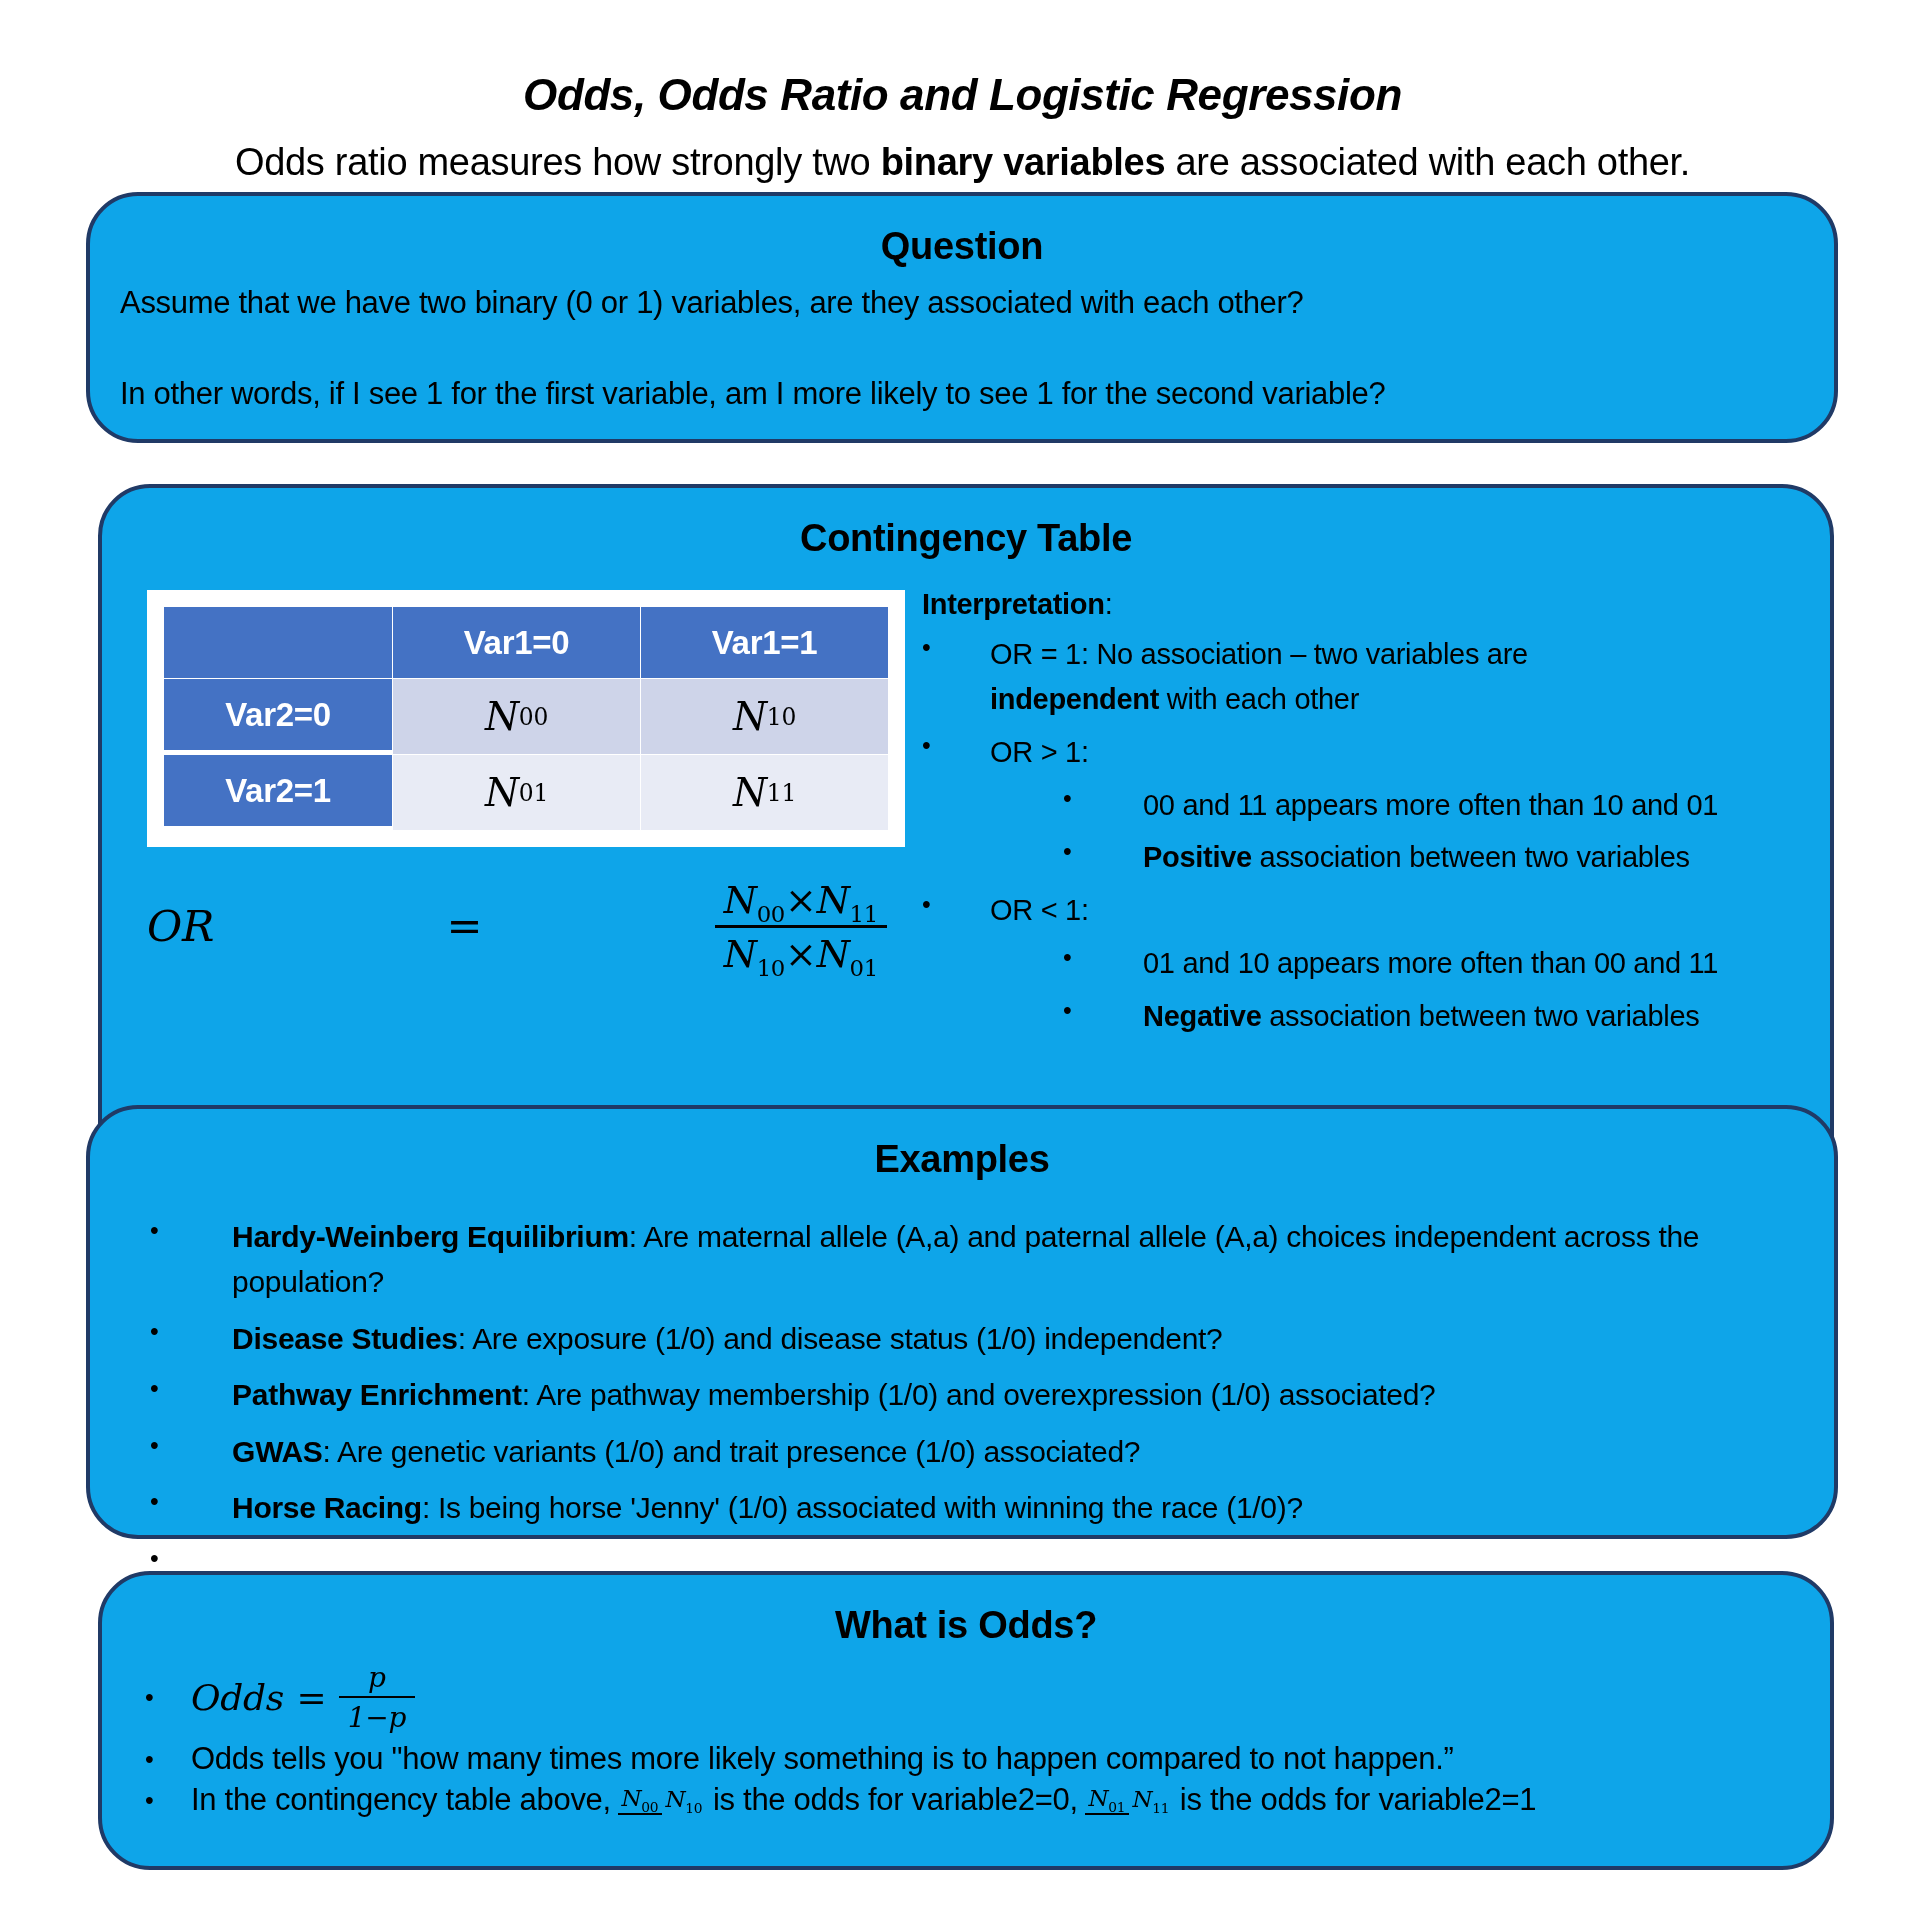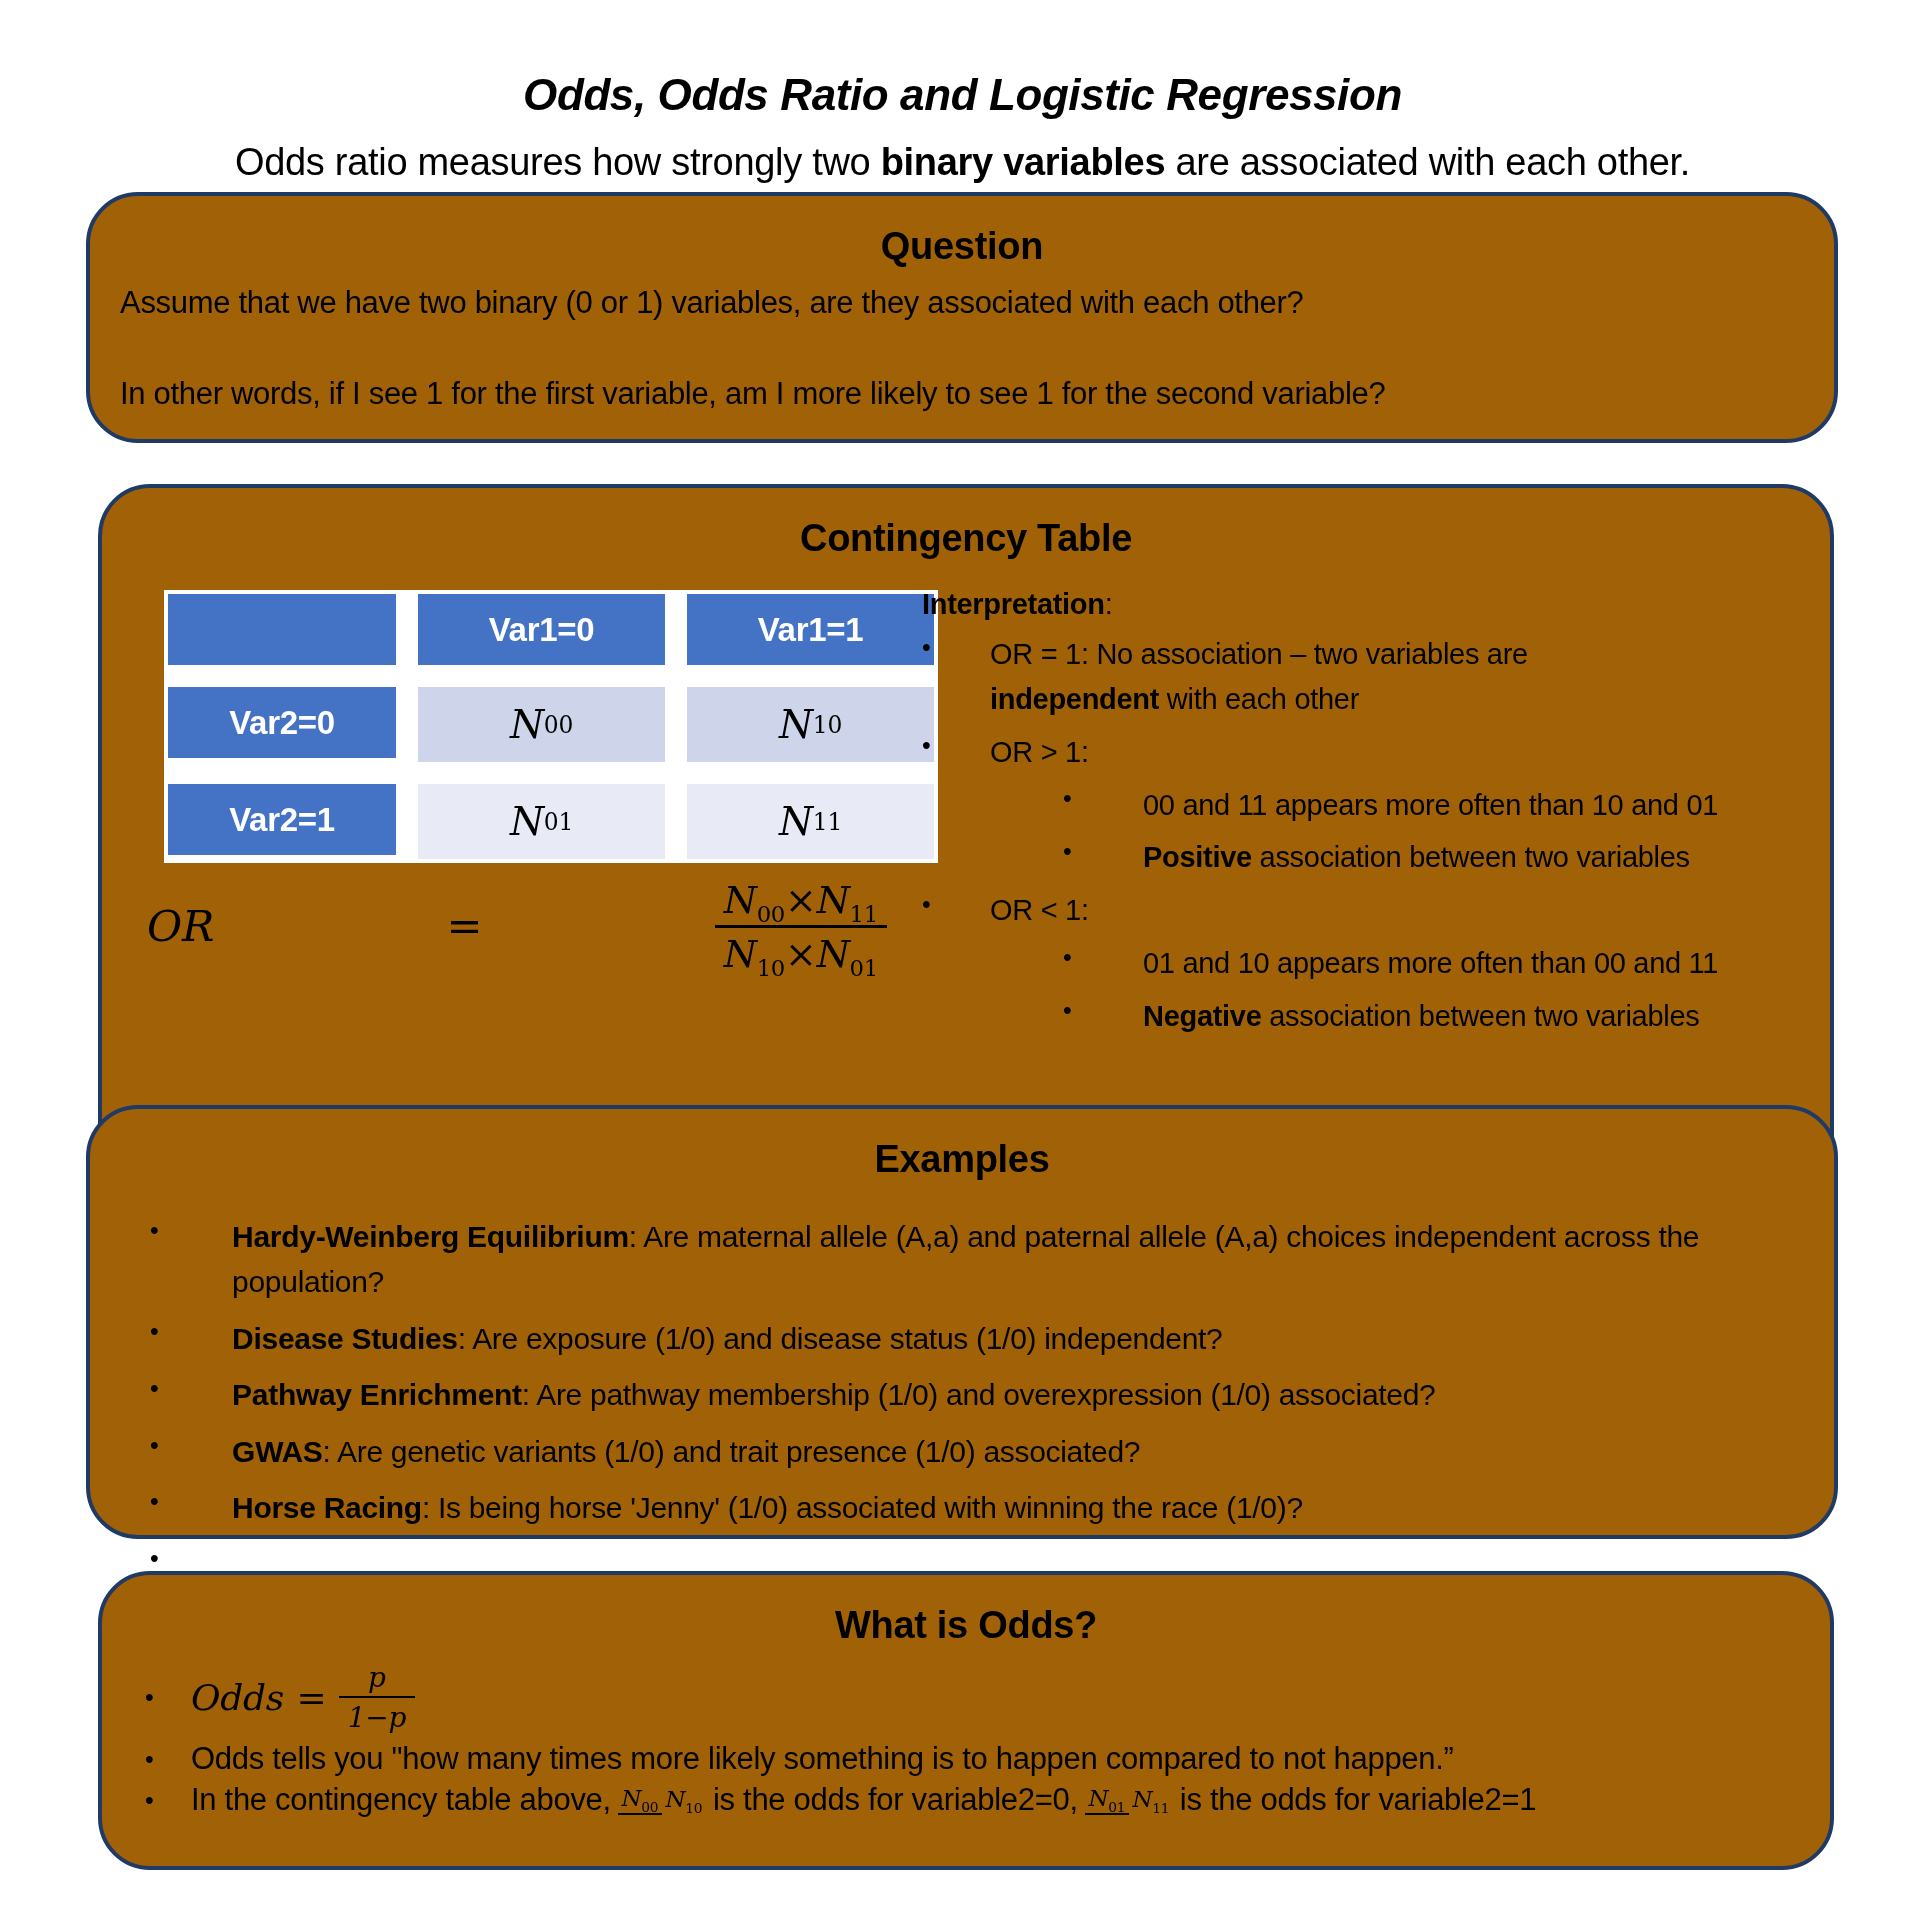--- a/index.html
+++ b/index.html
@@ -13,39 +13,39 @@
     position:absolute;top:70px;left:0;width:100%;text-align:center;
     font-size:44px;font-weight:700;letter-spacing:-0.4px;font-style:italic;
   }
   .page-subtitle{
     position:absolute;top:141px;left:0;width:100%;text-align:center;
     font-size:38px;
   }
   
   .panel{
     position:absolute;box-sizing:border-box;
-    background:#a16207;border:4.5px solid #203A66;border-radius:52px;
+    background:#0ea5e9;border:4.5px solid #203A66;border-radius:52px;
   }
   .p-question    {left:86px;  top:192px;  width:1752px; height:251px;}
   .p-contingency {left:98px; top:484px;  width:1736px; height:711px;}
   .p-examples    {left:86px;  top:1105px; width:1752px; height:434px;}
   .p-odds        {left:98px; top:1571px; width:1736px; height:299px;}
   .panel-heading{
     position:absolute;top:29px;left:0;width:100%;text-align:center;
     font-size:38px;font-weight:700;
   }
   
   .q-para{position:absolute;left:30px;right:30px;font-size:31px;}
   .q-para1{top:89px;}
   .q-para2{top:180px;}
   
   .ct-table{
-    position:absolute;left:62px;top:102px;
+    position:absolute;left:45px;top:102px;
     display:grid;grid-template-columns:228px 247px 247px;
-    gap:22px;padding:4px;background:#ffffff;width:max-content;
+    gap:1px;padding:17px;background:#ffffff;width:max-content;
   }
   .ct-cell{display:flex;align-items:center;justify-content:center;}
   .ct-head{background:#4472C4;color:#ffffff;font-weight:700;font-size:33px;height:71px;}
   .ct-data{font-size:39px;height:75px;}
   .ct-r1{background:#CED4E9;}
   .ct-r2{background:#E8EBF5;}
   
   .mi{font-family:"DejaVu Serif", serif;font-style:italic;}
   .mo{font-family:"DejaVu Serif", serif;font-style:normal;}
   sub{font-size:0.6em;font-style:normal;font-family:"DejaVu Serif", serif;line-height:0;}

